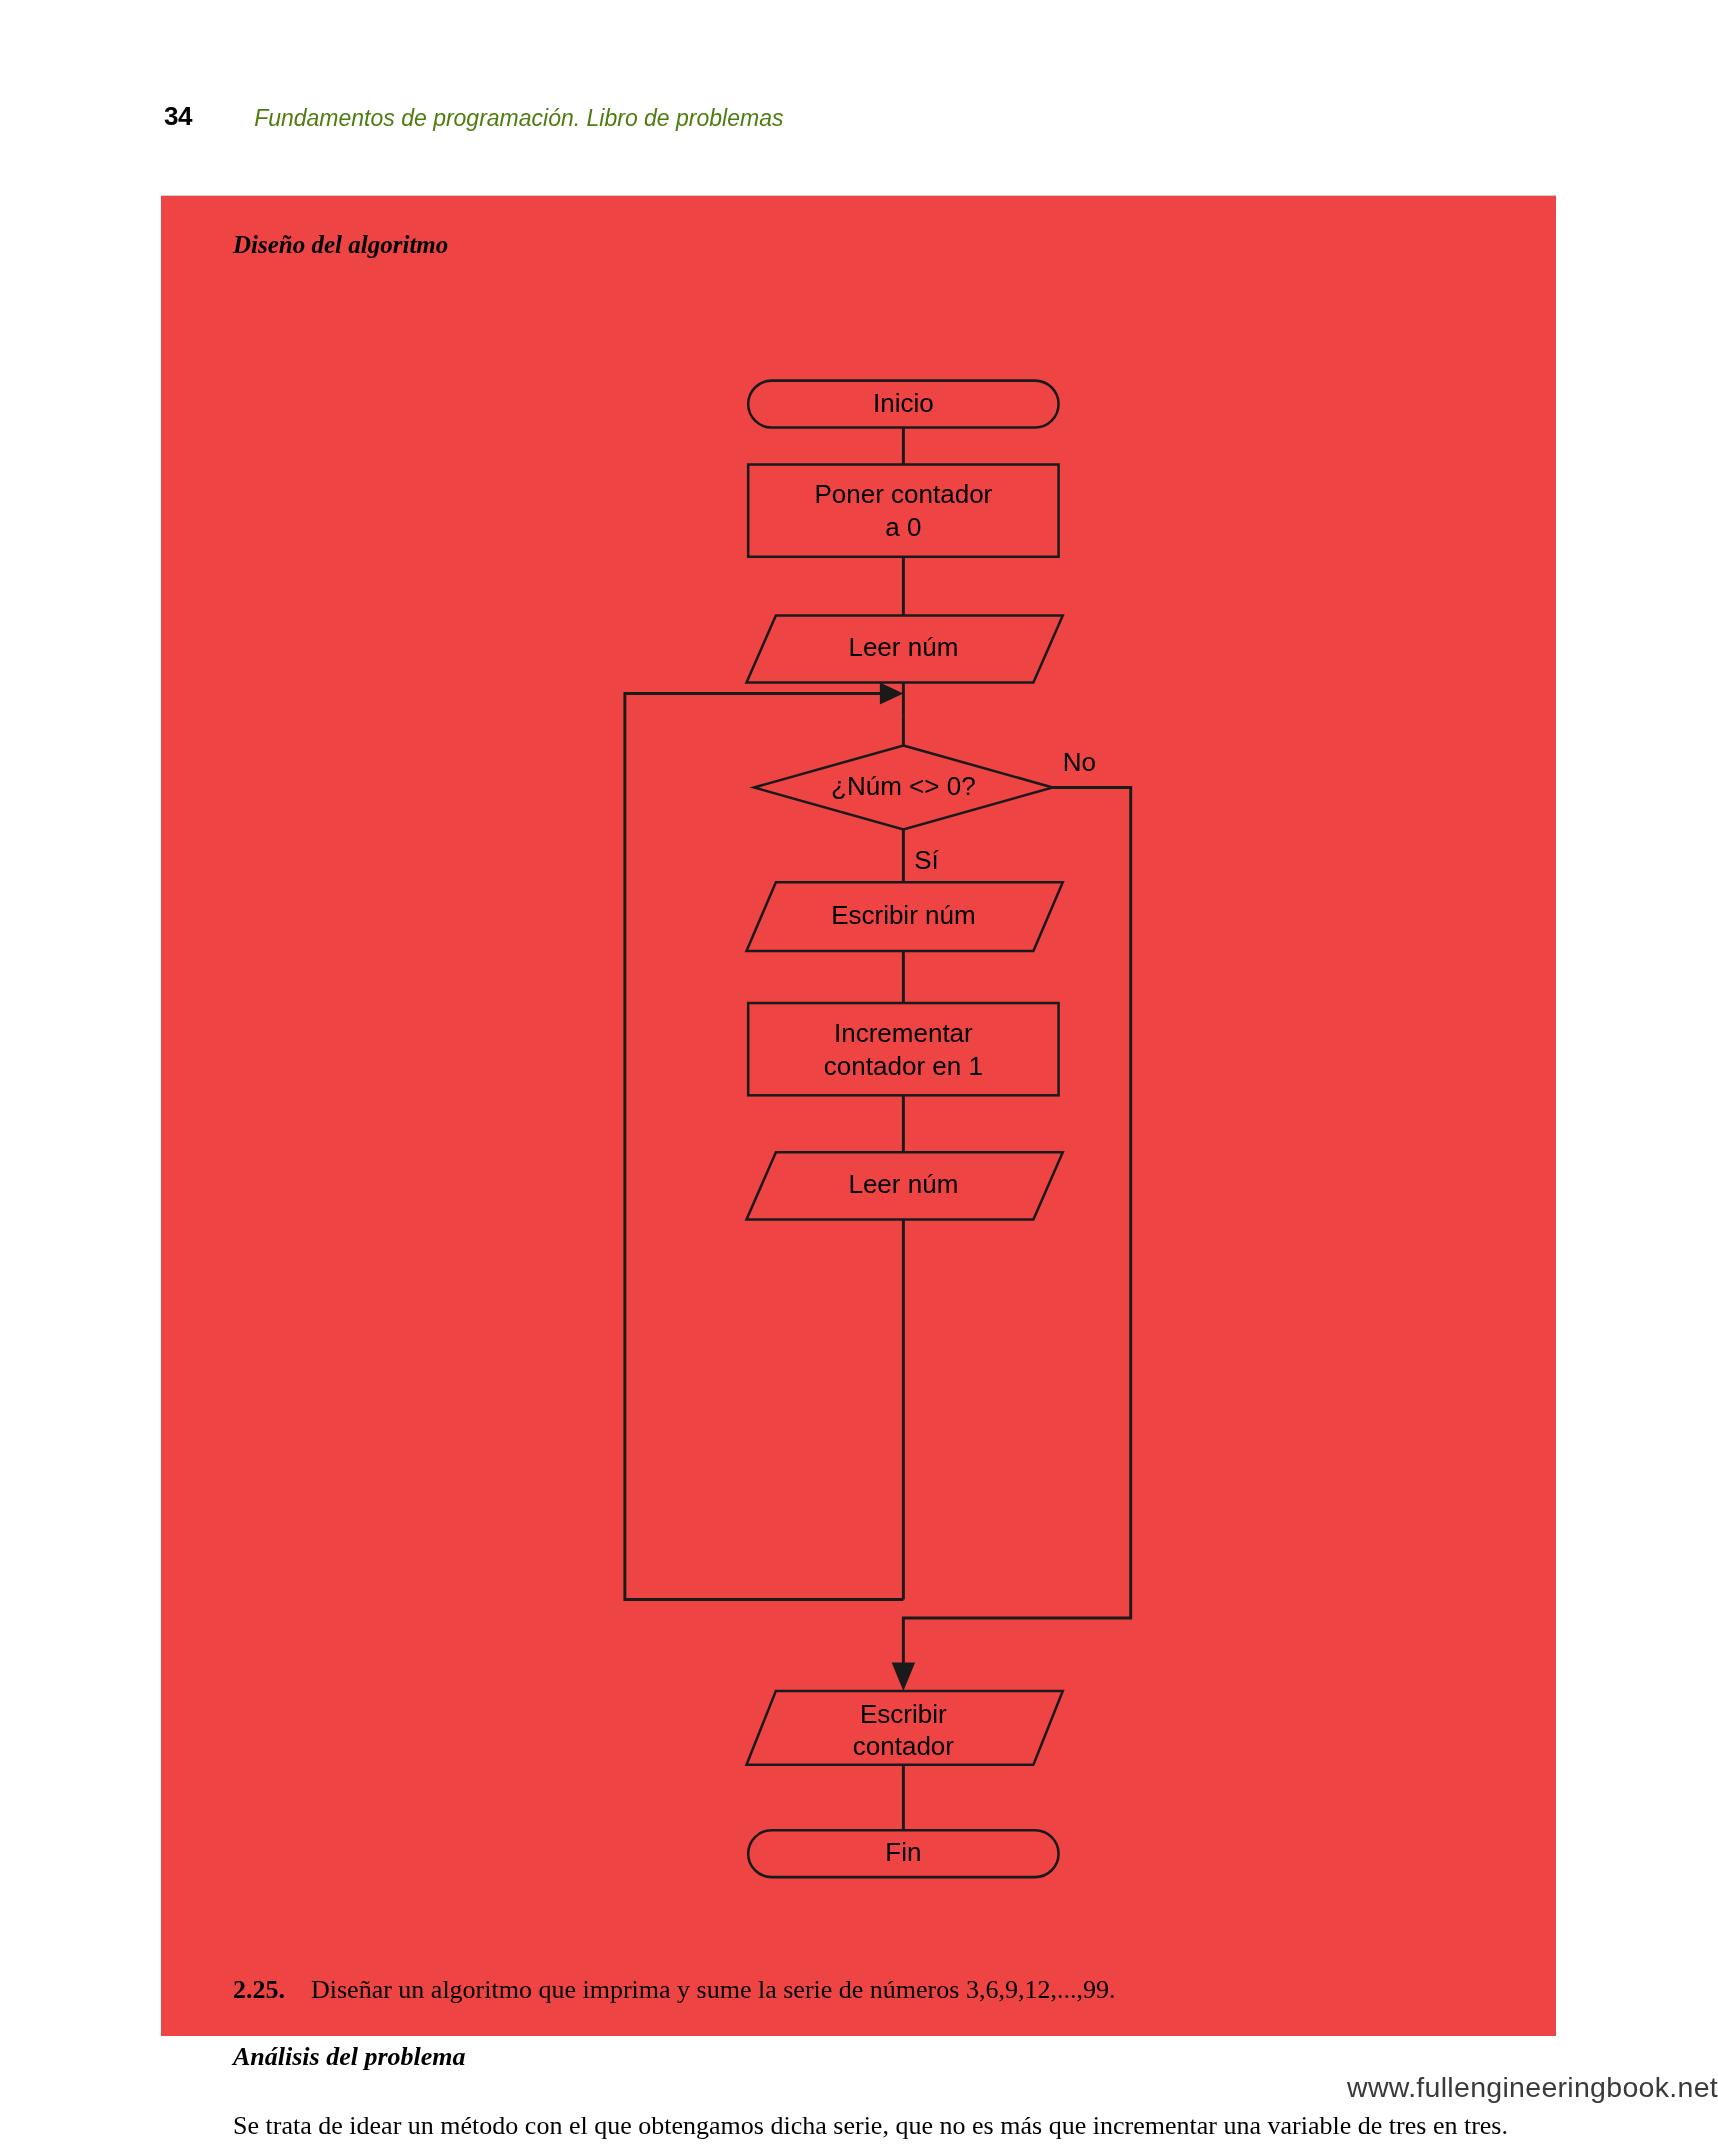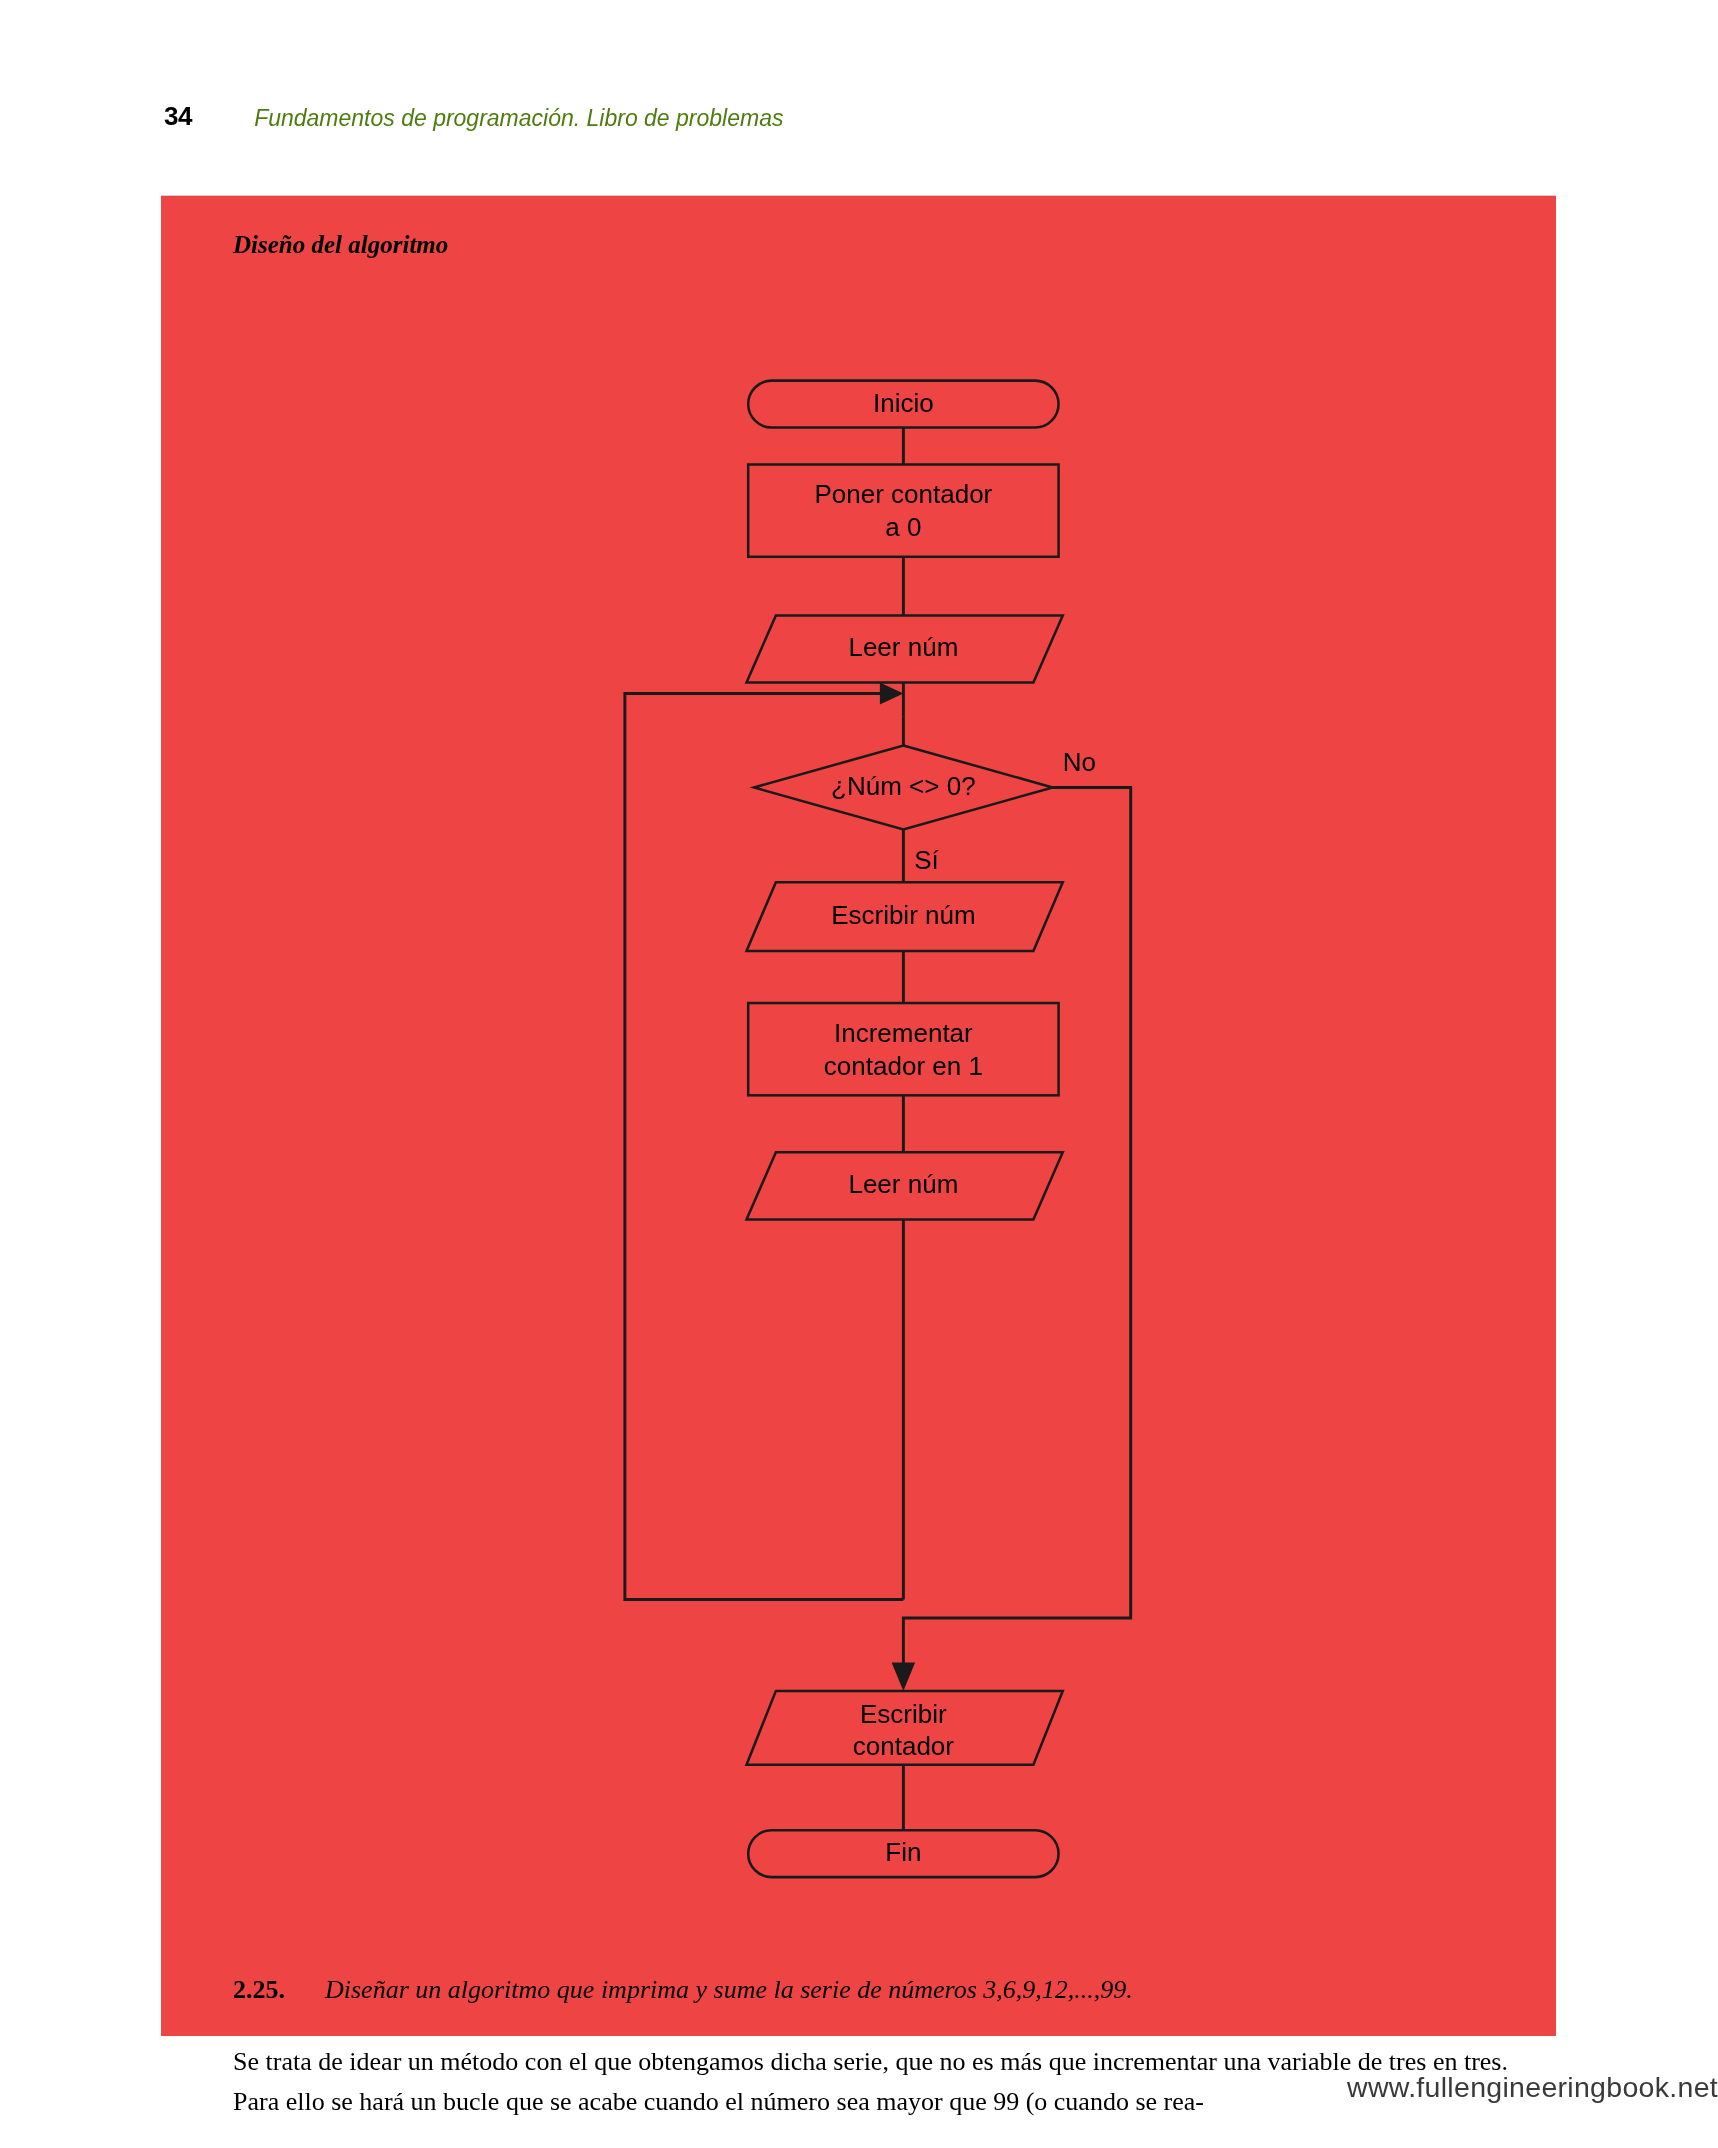--- a/index.html
+++ b/index.html
@@ -109,22 +109,21 @@
     margin: 0 0 37px 0;
     display: flex;
     align-items: flex-end;
   }
   .exercise-num {
     font-weight: bold;
     font-style: normal;
     white-space: nowrap;
   }
   .exercise-text {
-    font-style: italic;
-    margin-left: 40px;
+    margin-left: 26px;
   }
   .sub-heading {
     font-family: "Liberation Serif", serif;
     font-weight: bold;
     font-style: italic;
     font-size: 26px;
     color: #000;
     margin: 0 0 34px 0;
   }
   .body-para {
@@ -241,19 +240,20 @@
       <rect class="fc-shape" x="700" y="1838" width="370" height="56" rx="28" ry="28"></rect>
       <text class="fc-text" x="885" y="1867">Fin</text>
     </g>
   </svg>
 
   <div id="prose">
     <div class="exercise-line">
       <span class="exercise-num">2.25.</span>
       <span class="exercise-text">Diseñar un algoritmo que imprima y sume la serie de números 3,6,9,12,...,99.</span>
     </div>
+    <div class="sub-heading">Análisis del problema</div>
     <p class="body-para">Se trata de idear un método con el que obtengamos dicha serie, que no es más que incrementar una variable de tres en tres. Para ello se hará un bucle que se acabe cuando el número sea mayor que 99 (o cuando se rea-</p>
   </div>
 
 </div>
 
 <div id="footer-watermark">www.fullengineeringbook.net</div>
 
 
 </body></html>

